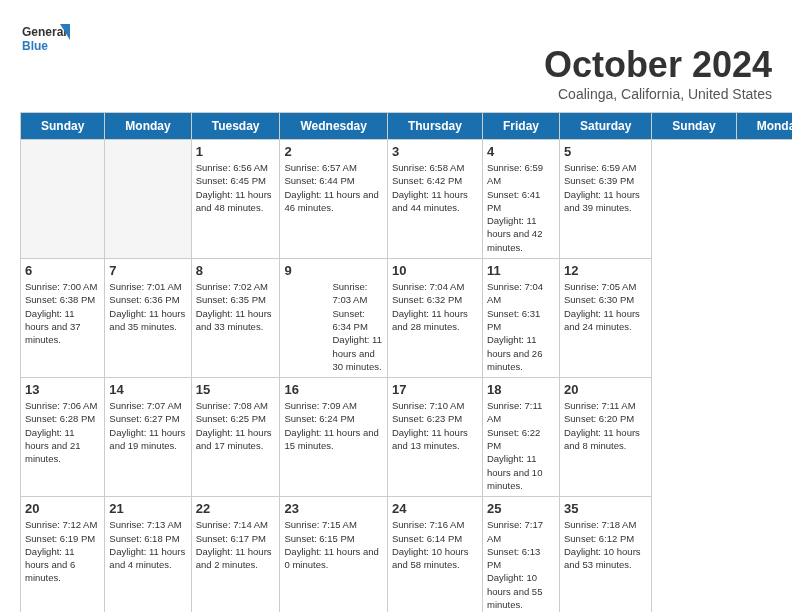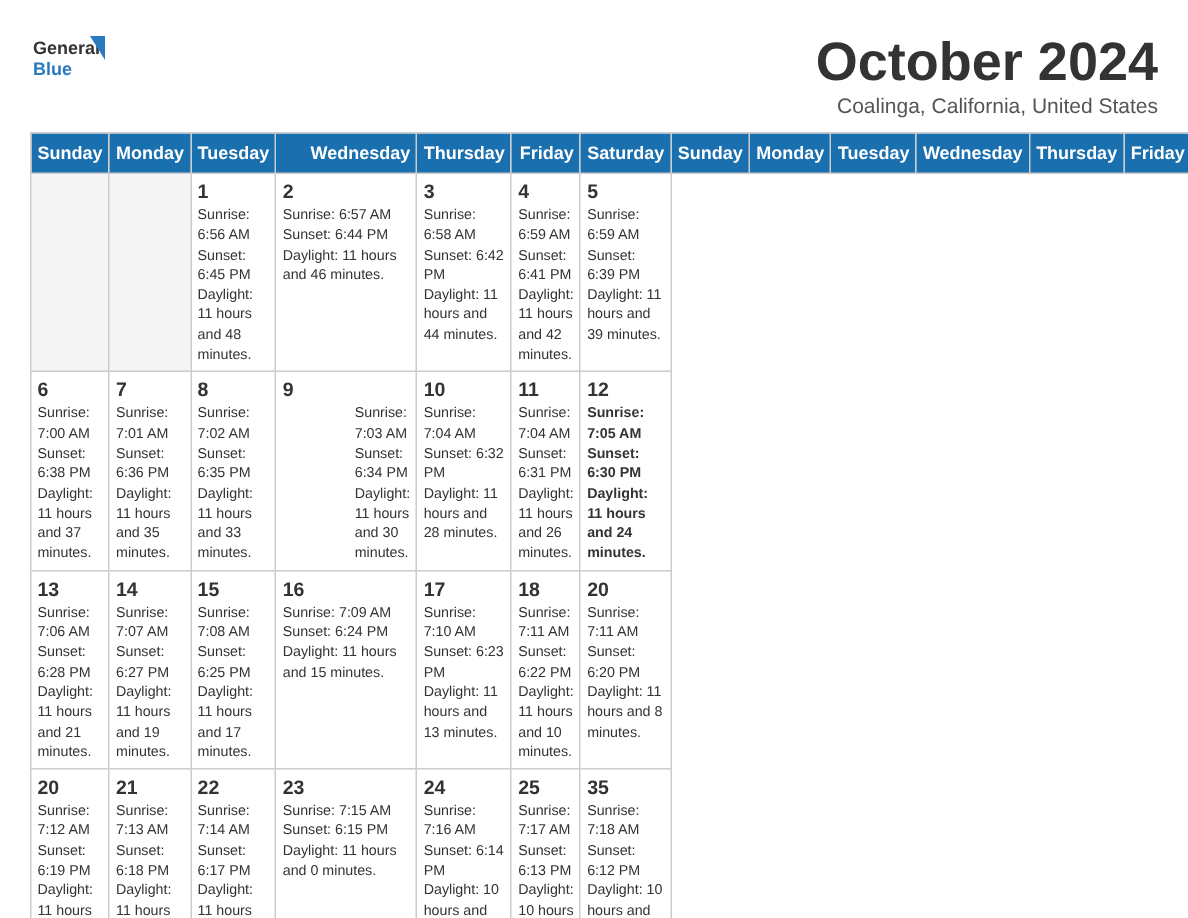--- a/index.html
+++ b/index.html
@@ -15,40 +15,41 @@
       justify-content: space-between;
       align-items: flex-start;
       margin-bottom: 10px;
     }
     .logo {
       display: flex;
       align-items: center;
     }
     .title-block {
       text-align: right;
+      margin-top: 24px;
     }
     .month-title {
       font-size: 36px;
       font-weight: bold;
       color: #333;
     }
     .location {
       font-size: 14px;
       color: #555;
     }
     table {
       width: 100%;
       border-collapse: collapse;
       font-size: 10.5px;
     }
     th {
       background: #1a6faf;
       color: #fff;
-      padding: 6px 4px;
-      text-align: right;
+      padding: 6px 20px;
+      text-align: center;
       font-size: 12px;
       border: 1px solid #ccc;
     }
     td {
       border: 1px solid #ccc;
       vertical-align: top;
       padding: 4px;
       height: 90px;
       width: calc(100% / 7);
       color: #333;
@@ -170,21 +171,21 @@
 Daylight: 11 hours and 28 minutes.</div>
         </td>
         <td>
           <div class="day-num">11</div>
           <div class="day-detail" style="white-space: pre-line;">Sunrise: 7:04 AM
 Sunset: 6:31 PM
 Daylight: 11 hours and 26 minutes.</div>
         </td>
         <td>
           <div class="day-num">12</div>
-          <div class="day-detail" style="white-space: pre-line; font-weight: bold;">Sunrise: 7:05 AM
+          <div class="day-detail" style="white-space: pre-line;">Sunrise: 7:05 AM
 Sunset: 6:30 PM
 Daylight: 11 hours and 24 minutes.</div>
         </td>
       </tr>
       <tr>
         <td>
           <div class="day-num">13</div>
           <div class="day-detail" style="white-space: pre-line;">Sunrise: 7:06 AM
 Sunset: 6:28 PM
 Daylight: 11 hours and 21 minutes.</div>

